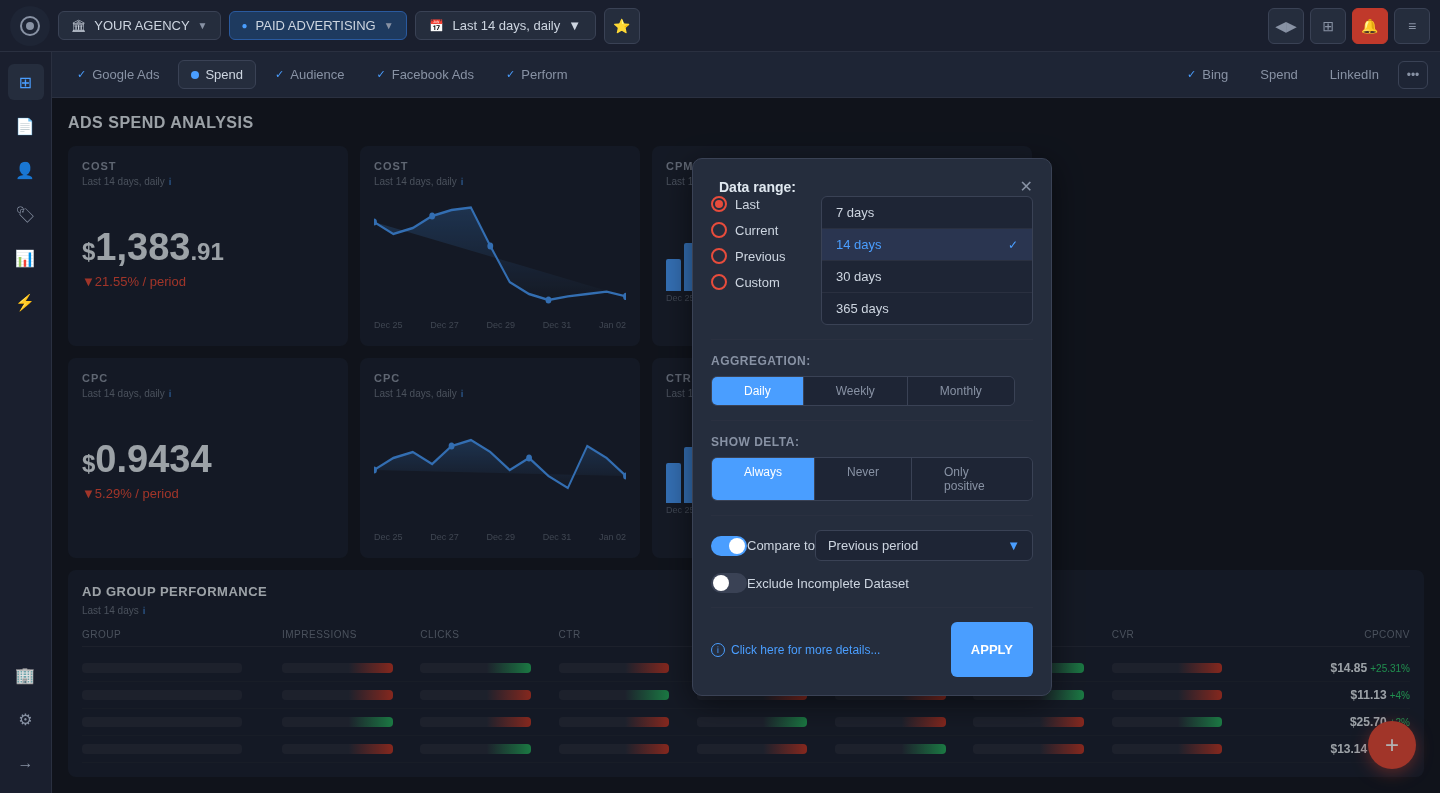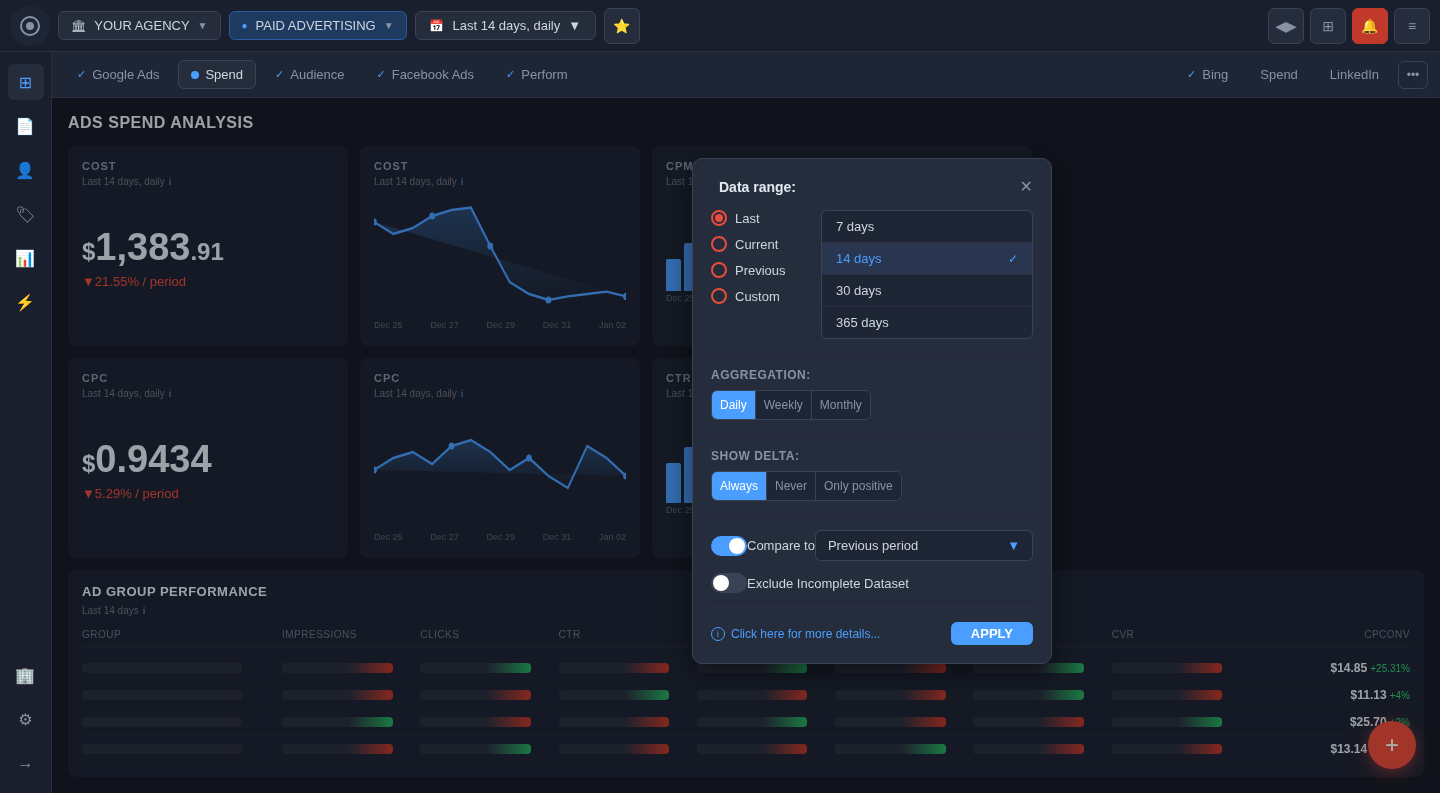--- a/index.html
+++ b/index.html
@@ -296,21 +296,20 @@
       width: 360px;
       background: #252d3d;
       border-radius: 10px;
       border: 1px solid #3a4255;
       padding: 18px;
       z-index: 101;
       box-shadow: 0 8px 32px rgba(0,0,0,0.5);
     }
     .modal-header {
       display: flex; align-items: center; justify-content: space-between;
-      margin-bottom: 14px;
       padding-left: 8px;
     }
     .modal-title { font-size: 14px; font-weight: 600; color: #e0e8f0; }
     .modal-close { color: #8892a4; cursor: pointer; font-size: 16px; }
 
     .modal-row {
       display: flex; gap: 10px; margin-bottom: 14px;
     }
     .radio-group { display: flex; flex-direction: column; gap: 10px; min-width: 100px; }
     .radio-item { display: flex; align-items: center; gap: 8px; cursor: pointer; }
@@ -353,21 +352,21 @@
     }
 
     .btn-group {
       display: flex; gap: 0;
       border-radius: 6px;
       overflow: hidden;
       border: 1px solid #3a4255;
       width: fit-content;
     }
     .btn-group-item {
-      padding: 7px 8px;
+      padding: 7px 32px;
       font-size: 12px;
       cursor: pointer;
       color: #8892a4;
       background: #1e2535;
       border-right: 1px solid #3a4255;
     }
     .btn-group-item:last-child { border-right: none; }
     .btn-group-item.active { background: #4a9eff; color: white; }
 
     .modal-divider { height: 1px; background: #2a3040; margin: 14px 0; }
@@ -413,21 +412,21 @@
     }
     .info-link {
       display: flex; align-items: center; gap: 6px;
       font-size: 12px; color: #4a9eff; cursor: pointer;
     }
     .apply-btn {
       background: #4a9eff;
       color: white;
       border: none;
       border-radius: 6px;
-      padding: 4px 20px;
+      padding: 20px 20px;
       font-size: 13px;
       font-weight: 600;
       cursor: pointer;
     }
 
     .info-icon {
       width: 14px; height: 14px;
       border-radius: 50%;
       border: 1px solid #4a9eff;
       display: flex; align-items: center; justify-content: center;

